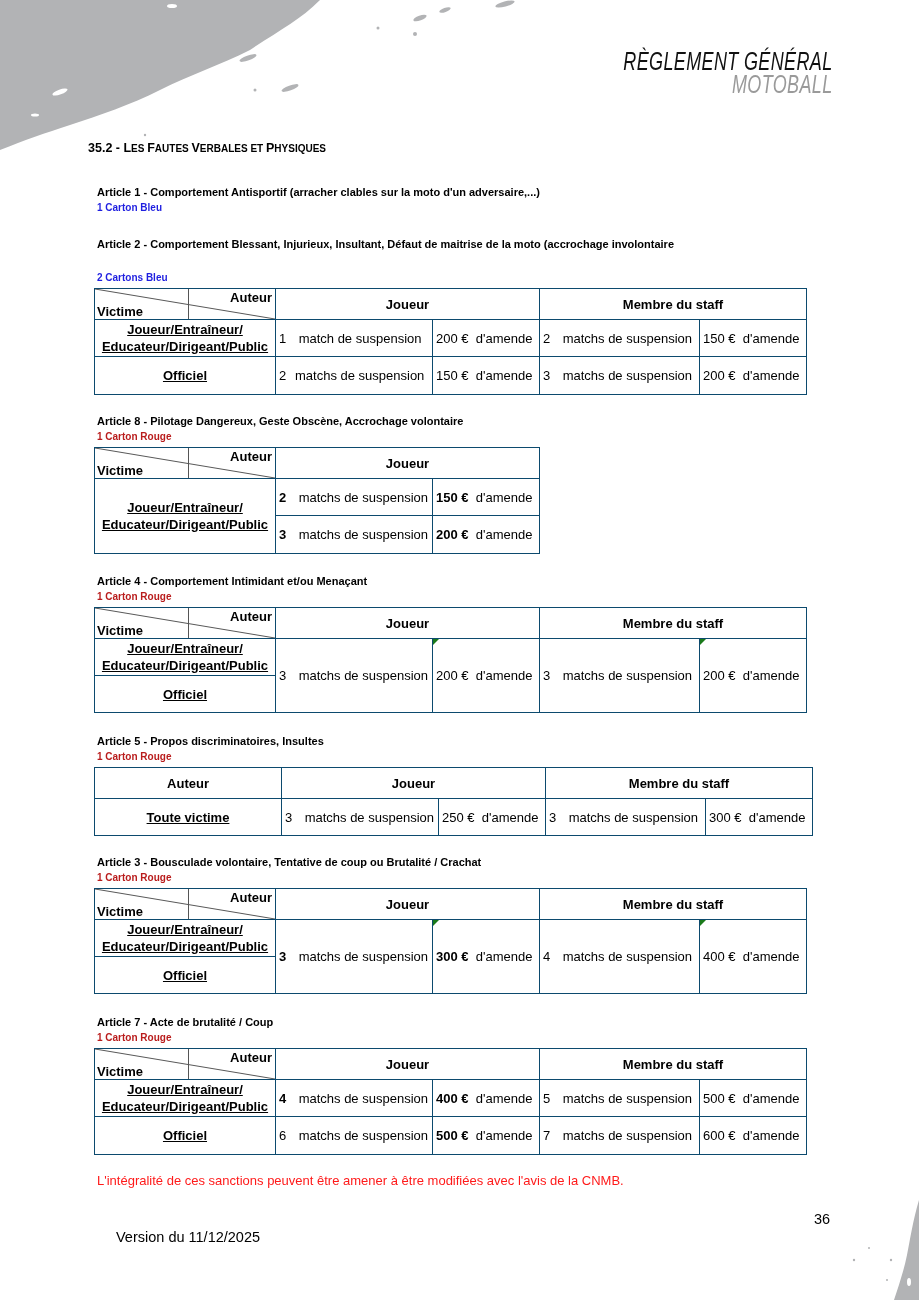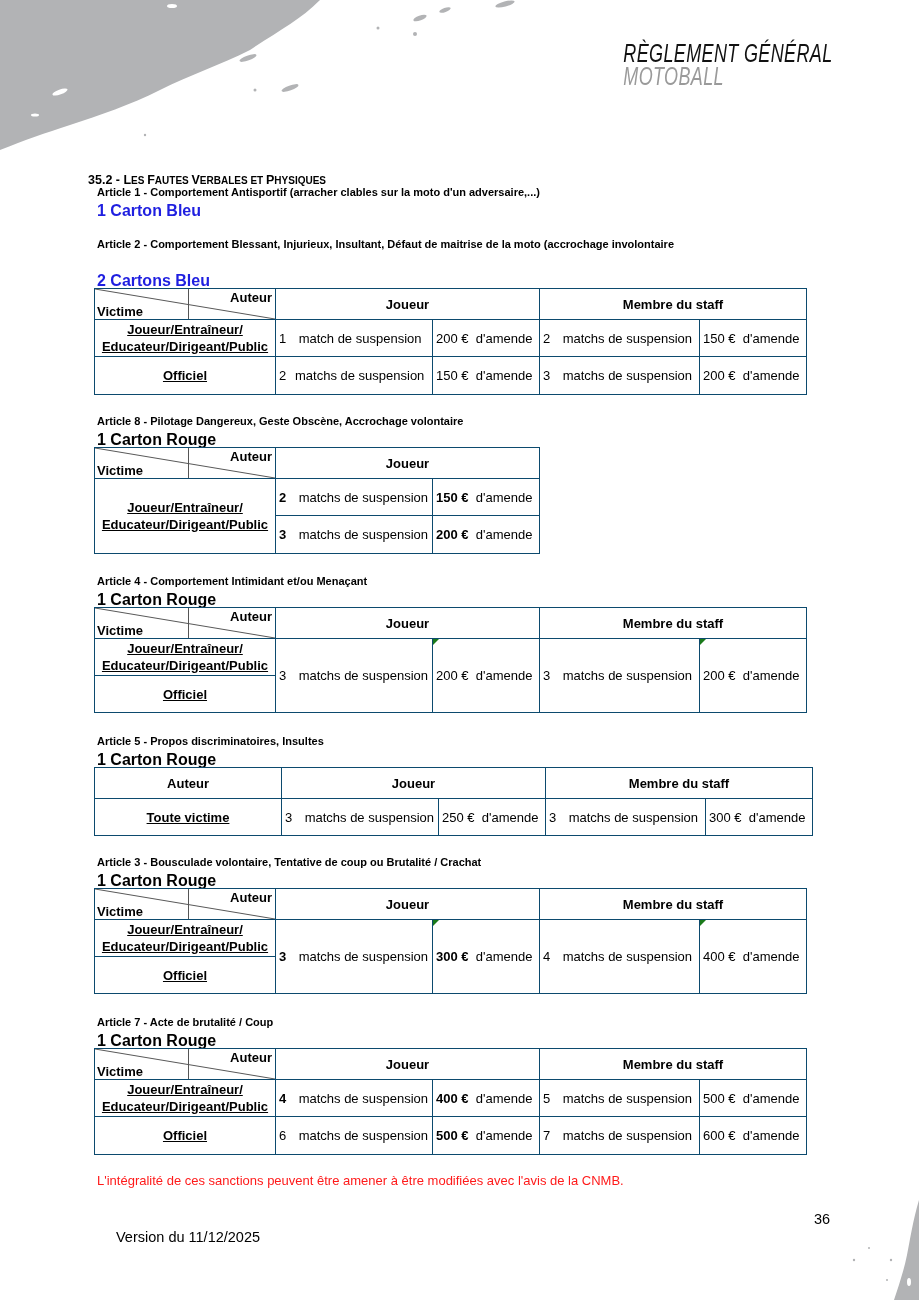--- a/index.html
+++ b/index.html
@@ -1,30 +1,30 @@
 <!DOCTYPE html>
 <html><head>
 <meta charset="utf-8">
 <style>
   html, body { margin: 0; padding: 0; background: #fff; }
   body { width: 919px; height: 1300px; position: relative; overflow: hidden;
          font-family: "Liberation Sans", sans-serif; color: #000; }
   .abs { position: absolute; }
   .deco-tl { left: 0; top: 0; width: 520px; height: 170px; }
   .deco-br { right: 0; bottom: 0; width: 70px; height: 100px; }
-  .logo { right: 86px; top: 42px; font-family: "Liberation Sans Narrow", "Liberation Sans", sans-serif;
+  .logo { right: 86px; top: 50px; text-align: right; font-family: "Liberation Sans Narrow", "Liberation Sans", sans-serif;
           font-style: italic; line-height: 23px; }
   .logo .l1 { font-size: 25px; color: #111; transform: scaleX(0.72); transform-origin: right center; letter-spacing: 0.5px; }
   .logo .l2 { font-size: 25px; color: #9a9a9a; transform: scaleX(0.72); transform-origin: right center; letter-spacing: 0.5px; }
-  .section-title { left: 88px; top: 141px; font-weight: bold; font-size: 12.5px; margin-top: 32px; }
+  .section-title { left: 88px; top: 141px; font-weight: bold; font-size: 12.5px; }
   .section-title .sc { font-size: 10px; }
   .art-title { left: 97px; font-weight: bold; font-size: 11px; line-height: 17px; width: 700px; }
-  .card { left: 97px; font-weight: bold; font-size: 16px; }
+  .card { left: 97px; font-weight: bold; font-size: 10px; }
   .blue { color: #1f1fe0; }
-  .red { color: #000000; text-align: right; }
+  .red { color: #b91c1c; text-align: right; }
   table.sanc { position: absolute; left: 94px; border-collapse: collapse; font-size: 13px; }
   table.sanc td { border: 1px solid #0c4a6e; padding: 0 3px; height: 36px; white-space: nowrap; vertical-align: middle; }
   table.sanc td.hdr { font-weight: bold; text-align: center; height: 30px; }
   table.sanc td.victim-h { position: relative; width: 180px; padding: 0; }
   .victim-h .diag { position: absolute; left: 0; top: 0; width: 100%; height: 100%; }
   .victim-h .aut { position: absolute; right: 3px; top: 1px; font-weight: bold; }
   .victim-h .vic { position: absolute; left: 2px; bottom: 0; font-weight: bold; }
   .victim-h .split { position: absolute; left: 93px; top: 0; bottom: 0; border-left: 1px solid #555; }
   td.vic-cell { text-align: center; font-weight: bold; line-height: 17px; text-decoration: underline; }
   td.num { width: 150px; }

